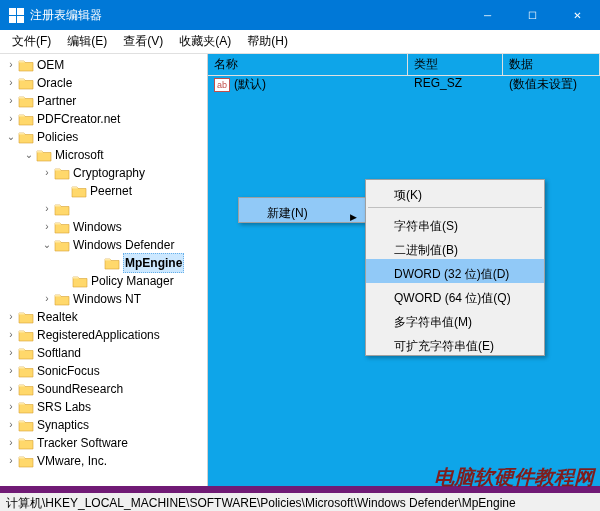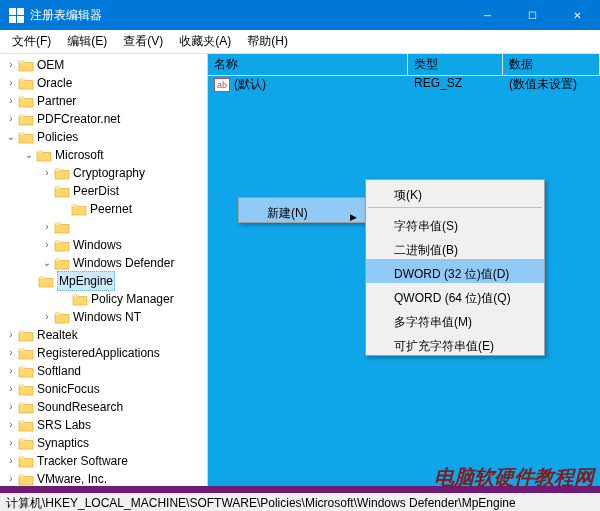--- a/index.html
+++ b/index.html
@@ -113,28 +113,20 @@
           <span class="lbl">Microsoft</span>
         </div>
         <div class="node" style="padding-left: 40px;">
           <span class="tw">›</span>
           <span class="fold"><svg viewBox="0 0 16 14">
               <path fill="#ffd86b" stroke="#d9a334" stroke-width="0.6" d="M1 3h5l1 1.5h8v8.5H1z"></path>
               <path fill="#ffe9a8" d="M1 3h5l1 1.5H1z"></path>
             </svg></span>
           <span class="lbl">Cryptography</span>
         </div>
-        <div class="node" style="padding-left: 40px;">
-          <span class="tw"></span>
-          <span class="fold"><svg viewBox="0 0 16 14">
-              <path fill="#ffd86b" stroke="#d9a334" stroke-width="0.6" d="M1 3h5l1 1.5h8v8.5H1z"></path>
-              <path fill="#ffe9a8" d="M1 3h5l1 1.5H1z"></path>
-            </svg></span>
-          <span class="lbl">PeerDist</span>
-        </div>
         <div class="node" style="padding-left: 57px;">
           <span class="tw"></span>
           <span class="fold"><svg viewBox="0 0 16 14">
               <path fill="#ffd86b" stroke="#d9a334" stroke-width="0.6" d="M1 3h5l1 1.5h8v8.5H1z"></path>
               <path fill="#ffe9a8" d="M1 3h5l1 1.5H1z"></path>
             </svg></span>
           <span class="lbl">Peernet</span>
         </div>
         <div class="node" style="padding-left: 40px;">
           <span class="tw">›</span>
@@ -152,21 +144,21 @@
           <span class="lbl">Windows</span>
         </div>
         <div class="node" style="padding-left: 40px;">
           <span class="tw">⌄</span>
           <span class="fold"><svg viewBox="0 0 16 14">
               <path fill="#ffd86b" stroke="#d9a334" stroke-width="0.6" d="M1 3h5l1 1.5h8v8.5H1z"></path>
               <path fill="#ffe9a8" d="M1 3h5l1 1.5H1z"></path>
             </svg></span>
           <span class="lbl">Windows Defender</span>
         </div>
-        <div class="node" style="padding-left: 24px;">
+        <div class="node" style="padding-left: 90px; font-weight: bold;">
           <span class="tw"></span>
           <span class="fold"><svg viewBox="0 0 16 14">
               <path fill="#ffd86b" stroke="#d9a334" stroke-width="0.6" d="M1 3h5l1 1.5h8v8.5H1z"></path>
               <path fill="#ffe9a8" d="M1 3h5l1 1.5H1z"></path>
             </svg></span>
           <span class="lbl sel">MpEngine</span>
         </div>
         <div class="node" style="padding-left: 58px;">
           <span class="tw"></span>
           <span class="fold"><svg viewBox="0 0 16 14">

